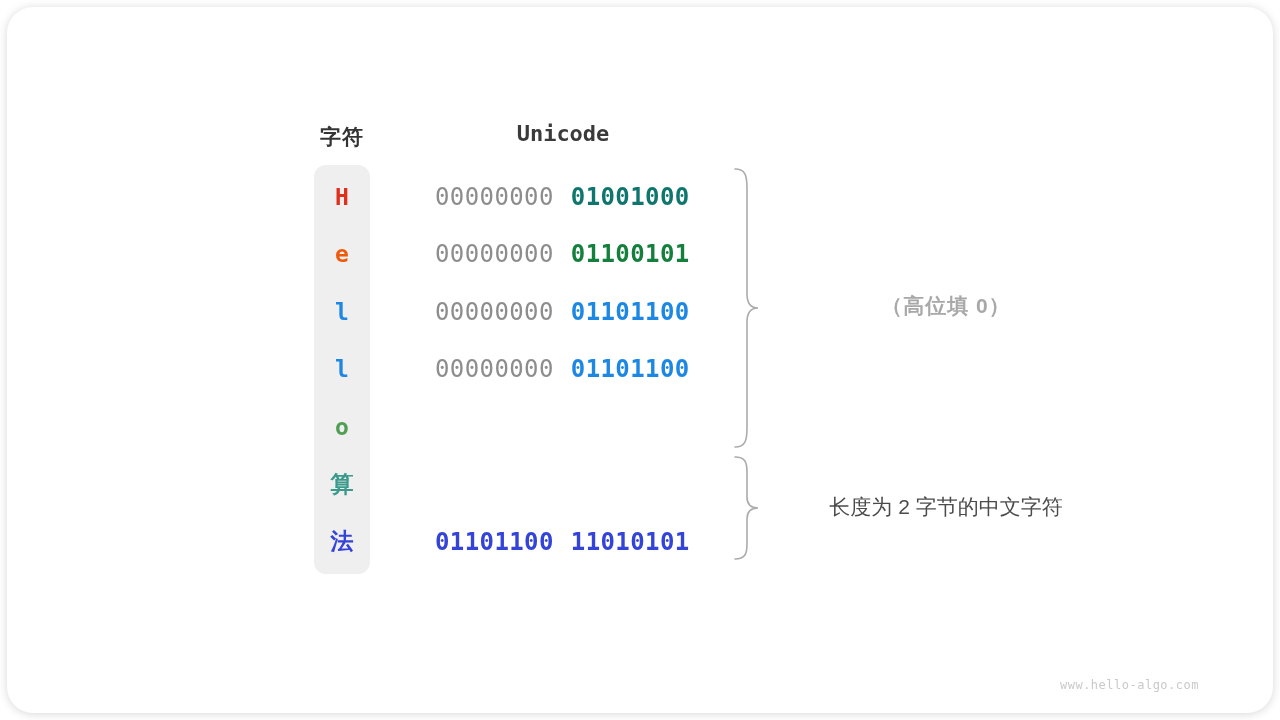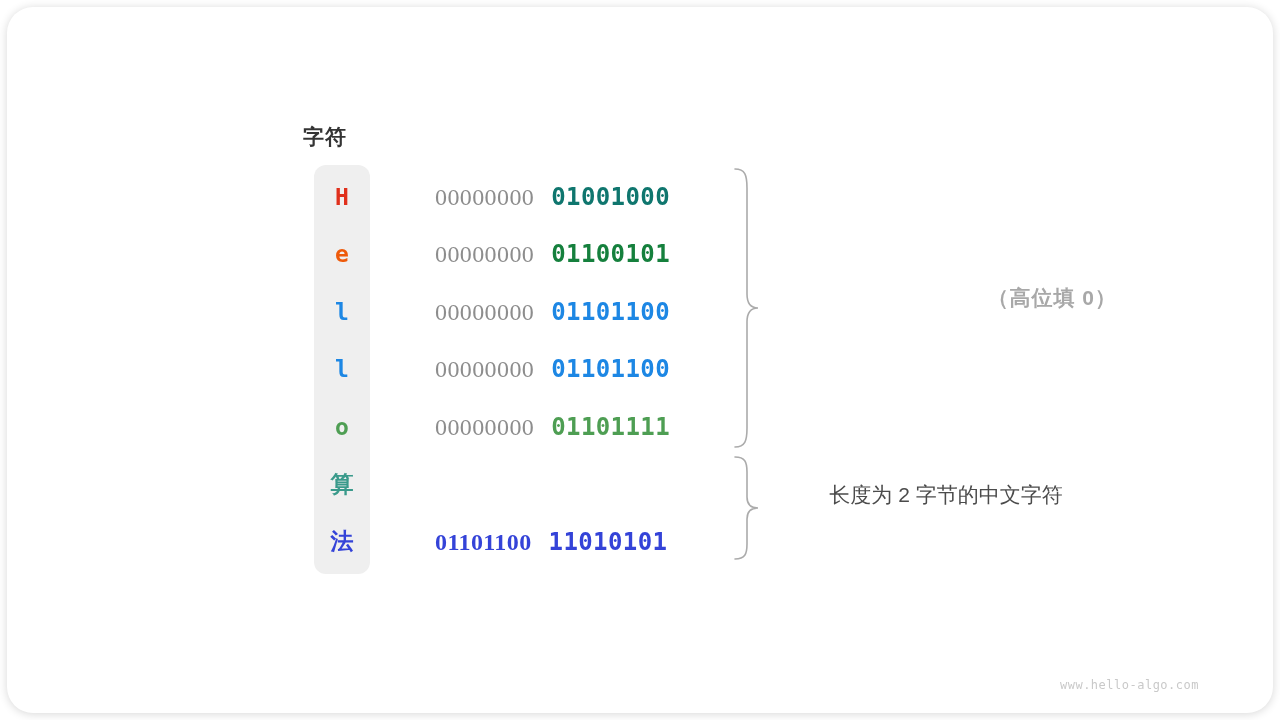--- a/index.html
+++ b/index.html
@@ -18,21 +18,21 @@
     position: absolute;
     left: 7px; top: 7px; right: 7px; bottom: 7px;
     background: #ffffff;
     border-radius: 26px;
     box-shadow: 0 1px 10px rgba(0,0,0,0.16);
   }
 
   
   .hdr-char {
     position: absolute;
-    left: 290px; top: 116px; width: 56px;
+    left: 307px; top: 116px; width: 56px;
     text-align: center;
     font-size: 21px; font-weight: 700; color: #343434;
     letter-spacing: 1px;
   }
   .hdr-unicode {
     position: absolute;
     left: 428px; top: 114px; width: 256px;
     text-align: center;
     font-family: "DejaVu Sans Mono", monospace;
     font-size: 22px; font-weight: 700; color: #3a3a3a;
@@ -62,21 +62,21 @@
     font-family: "DejaVu Sans Mono", "Liberation Sans", monospace;
     font-size: 23px; font-weight: 700;
   }
   .bin-cell {
     margin-left: 65px;
     font-family: "DejaVu Sans Mono", monospace;
     font-size: 24px;
     letter-spacing: 0.4px;
     white-space: nowrap;
   }
-  .byte1 { font-weight: 400; margin-right: 17px; font-family: Liberation Serif, serif; }
+  .byte1 { font-weight: 400; margin-right: 17px; }
   .byte1.bold { font-weight: 700; }
   .byte2 { font-weight: 700; }
 
   
   .brace { position: absolute; }
   .brace path {
     fill: none;
     stroke: #ababab;
     stroke-width: 1.6;
     stroke-linecap: round;
@@ -86,48 +86,48 @@
 
   
   .annotation {
     position: absolute;
     width: 342px;
     text-align: center;
     font-size: 21px;
     color: #4b4b4b;
   }
   .annotation-1 { left: 768px; top: 264px; }
-  .annotation-2 { left: 768px; top: 474px; }
+  .annotation-2 { left: 768px; top: 486px; }
   .annotation .line1 { line-height: 28px; }
   .annotation .line2 {
-    margin-top: 13px;
+    margin-top: 21px;
     line-height: 28px;
     font-weight: 700;
     color: #a8a8a8;
     letter-spacing: 1px;
-    text-align: right;
   }
 
   
   .watermark {
     position: absolute;
     right: 74px; top: 671px;
     font-family: "DejaVu Sans Mono", monospace;
     font-size: 12px;
     color: #c9c9c9;
     letter-spacing: 0.5px;
   }
 </style>
 </head>
 <body>
 
 <div class="stage">
   <div class="card">
 
     <div class="hdr-char">字符</div>
+    <div class="hdr-unicode">Unicode</div>
 
     <div class="char-col-bg"></div>
 
     <div class="rows">
 
       <div class="row">
         <span class="char-cell" style="color: rgb(224, 48, 28);">H</span>
         <span class="bin-cell"><span class="byte1" style="color: rgb(141, 141, 141);">00000000</span><span class="byte2" style="color: #0f766e;">01001000</span></span>
       </div>
 
@@ -141,21 +141,20 @@
         <span class="bin-cell"><span class="byte1" style="color: rgb(141, 141, 141);">00000000</span><span class="byte2" style="color: rgb(29, 135, 228);">01101100</span></span>
       </div>
 
       <div class="row">
         <span class="char-cell" style="color: rgb(29, 135, 228);">l</span>
         <span class="bin-cell"><span class="byte1" style="color: rgb(141, 141, 141);">00000000</span><span class="byte2" style="color: rgb(29, 135, 228);">01101100</span></span>
       </div>
 
       <div class="row">
         <span class="char-cell" style="color: rgb(78, 158, 83);">o</span>
-        <span class="bin-cell"><span class="byte1" style="color: rgb(141, 141, 141);">00000000</span><span class="byte2" style="color: rgb(78, 158, 83);">01101111</span></span>
       </div>
 
       <div class="row">
         <span class="char-cell" style="color: rgb(58, 154, 139);">算</span>
       </div>
 
       <div class="row">
         <span class="char-cell" style="color: rgb(52, 67, 216);">法</span>
         <span class="bin-cell"><span class="byte1 bold" style="color: rgb(52, 67, 216);">01101100</span><span class="byte2" style="color: rgb(52, 67, 216); margin-top: 40px;">11010101</span></span>
       </div>

